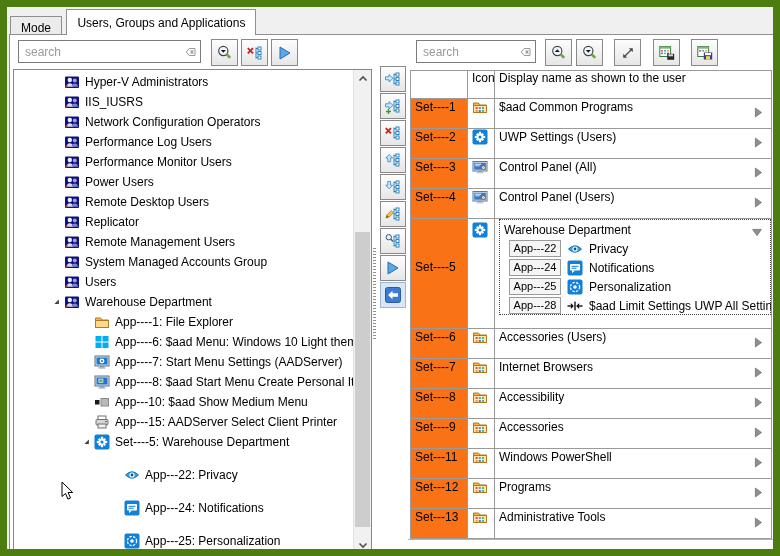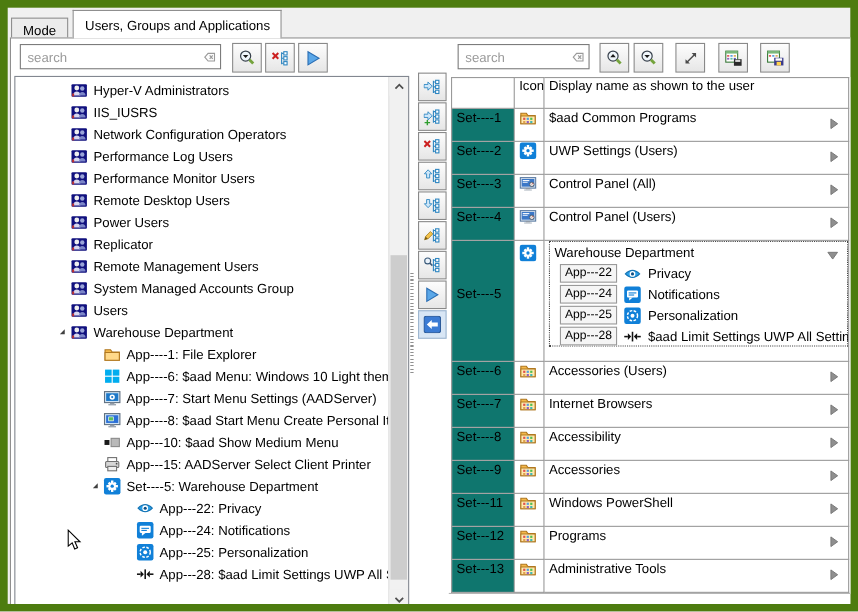--- a/index.html
+++ b/index.html
@@ -26,37 +26,37 @@
     display:flex;align-items:center;justify-content:center;padding:0;}
   .mbtn{width:26px;height:26px;}
   .tbtn.selected{border:1px solid #9eb6cf;background:#d8e6f5;}
   
   .tree-panel{position:absolute;left:3px;top:34px;width:359px;height:485px;box-sizing:border-box;
     border:1px solid #828790;background:#fff;overflow:hidden;}
   .tree{position:absolute;left:0;top:2px;right:18px;bottom:0;overflow:hidden;}
   .titem{height:20px;display:flex;align-items:center;white-space:nowrap;}
   .titem .tw{flex:0 0 14px;height:16px;display:flex;align-items:center;justify-content:center;}
   .titem .ic{flex:0 0 16px;height:16px;margin-right:5px;}
-  .lv1{padding-left:36px;} .lv2{padding-left:66px;} .lv3{padding-left:96px;}
+  .lv1{padding-left:36px;} .lv2{padding-left:66px;} .lv3{padding-left:96px;margin-top:13px;}
   
   .sb{position:absolute;right:0;top:0;bottom:0;width:17px;background:#f1f1f1;border-left:1px solid #e2e2e2;}
   .sb-btn{position:absolute;left:0;width:17px;height:17px;background:#f1f1f1;border:none;padding:0;
     display:flex;align-items:center;justify-content:center;}
   .sb-thumb{position:absolute;left:1px;width:15px;background:#cdcdcd;}
   
   .grip{position:absolute;width:3px;background:repeating-linear-gradient(to bottom,#8f8f8f 0 1px,transparent 1px 3px);}
   
   .table-panel{position:absolute;left:398px;top:35px;width:378px;height:470px;background:#fff;
     border-bottom:1px solid #b5b5b5;box-sizing:border-box;}
   table.assign{border-collapse:collapse;table-layout:fixed;position:absolute;left:2px;top:0;width:361px;}
   table.assign th,table.assign td{border:1px solid #9a9a9a;font-weight:normal;text-align:left;
     padding:0 0 13px 4px;overflow:hidden;white-space:nowrap;box-sizing:border-box;}
   table.assign th{height:23px;background:#fff;}
   tr.rrow{height:24px;}
-  td.lbl{background:#0f766e;padding-left:7px;}
+  td.lbl{background:#f97316;padding-left:7px;}
   td.icn{text-align:center;padding:0;}
   td.nm{position:relative;padding-right:20px;}
   .rarrow{position:absolute;right:6px;top:50%;transform:translateY(-50%);}
   tr.xrow{height:100px;}
   tr.xrow td.icn{vertical-align:top;padding-top:3px;}
   td.xnm{padding:1px 1px 1px 1px;}
   .exp{border:1px dotted #444;height:96px;box-sizing:border-box;position:relative;padding:1px 4px;}
   .exp-title{height:18px;line-height:18px;}
   .darr{position:absolute;right:6px;top:5px;}
   .srow{display:flex;align-items:center;height:19px;margin-left:5px;}
@@ -199,35 +199,35 @@
             <span class="ic">
               <svg viewBox="0 0 16 16" width="16" height="16">
                 <rect x="1" y="2.5" width="14" height="11.5" rx="1" fill="#10107e"></rect>
                 <circle cx="5.8" cy="6" r="2.2" fill="#efefef"></circle>
                 <path d="M2.5 12.8c0-2.2 1.5-3.6 3.3-3.6s3.3 1.4 3.3 3.6z" fill="#d8d8f0"></path>
                 <circle cx="10.8" cy="6.4" r="2" fill="#9aa4d8"></circle>
                 <path d="M7.8 12.8c0-2 1.3-3.2 3-3.2s3 1.2 3 3.2z" fill="#7c86c8"></path>
                 <rect x="1.6" y="11" width="1.8" height="2.6" fill="#c03030"></rect>
               </svg>
             </span>
+            <span>Power Users</span>
+          </div>
+          <div class="titem lv1">
+            <span class="tw"></span>
+            <span class="ic">
+              <svg viewBox="0 0 16 16" width="16" height="16">
+                <rect x="1" y="2.5" width="14" height="11.5" rx="1" fill="#10107e"></rect>
+                <circle cx="5.8" cy="6" r="2.2" fill="#efefef"></circle>
+                <path d="M2.5 12.8c0-2.2 1.5-3.6 3.3-3.6s3.3 1.4 3.3 3.6z" fill="#d8d8f0"></path>
+                <circle cx="10.8" cy="6.4" r="2" fill="#9aa4d8"></circle>
+                <path d="M7.8 12.8c0-2 1.3-3.2 3-3.2s3 1.2 3 3.2z" fill="#7c86c8"></path>
+                <rect x="1.6" y="11" width="1.8" height="2.6" fill="#c03030"></rect>
+              </svg>
+            </span>
             <span>Remote Desktop Users</span>
-          </div>
-          <div class="titem lv1">
-            <span class="tw"></span>
-            <span class="ic">
-              <svg viewBox="0 0 16 16" width="16" height="16">
-                <rect x="1" y="2.5" width="14" height="11.5" rx="1" fill="#10107e"></rect>
-                <circle cx="5.8" cy="6" r="2.2" fill="#efefef"></circle>
-                <path d="M2.5 12.8c0-2.2 1.5-3.6 3.3-3.6s3.3 1.4 3.3 3.6z" fill="#d8d8f0"></path>
-                <circle cx="10.8" cy="6.4" r="2" fill="#9aa4d8"></circle>
-                <path d="M7.8 12.8c0-2 1.3-3.2 3-3.2s3 1.2 3 3.2z" fill="#7c86c8"></path>
-                <rect x="1.6" y="11" width="1.8" height="2.6" fill="#c03030"></rect>
-              </svg>
-            </span>
-            <span>Power Users</span>
           </div>
           <div class="titem lv1">
             <span class="tw"></span>
             <span class="ic">
               <svg viewBox="0 0 16 16" width="16" height="16">
                 <rect x="1" y="2.5" width="14" height="11.5" rx="1" fill="#10107e"></rect>
                 <circle cx="5.8" cy="6" r="2.2" fill="#efefef"></circle>
                 <path d="M2.5 12.8c0-2.2 1.5-3.6 3.3-3.6s3.3 1.4 3.3 3.6z" fill="#d8d8f0"></path>
                 <circle cx="10.8" cy="6.4" r="2" fill="#9aa4d8"></circle>
                 <path d="M7.8 12.8c0-2 1.3-3.2 3-3.2s3 1.2 3 3.2z" fill="#7c86c8"></path>

